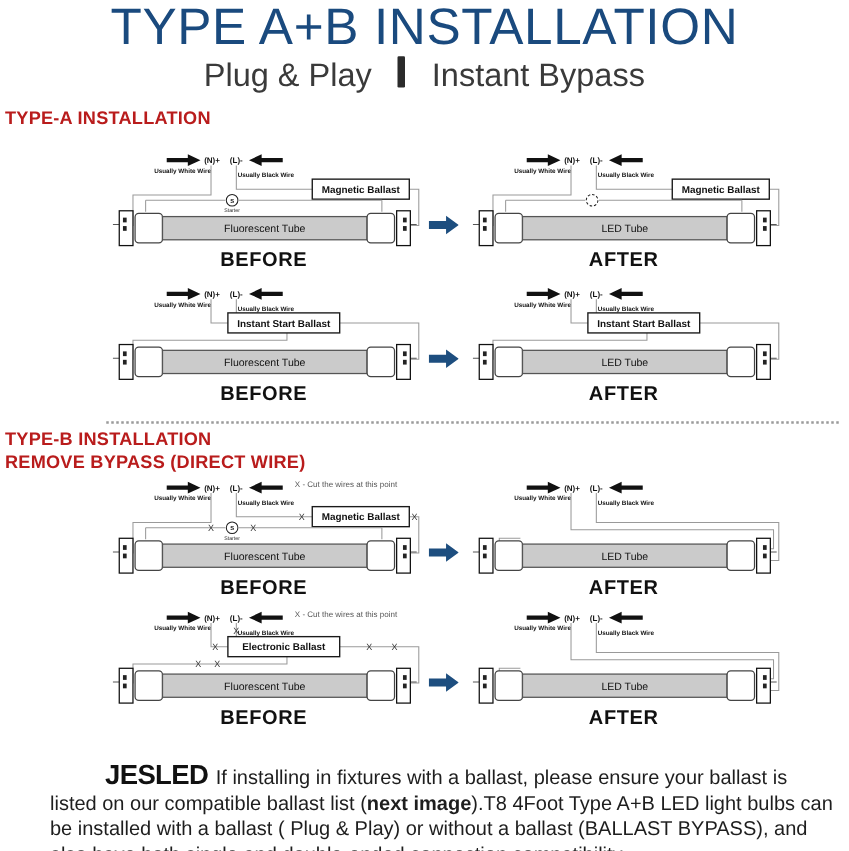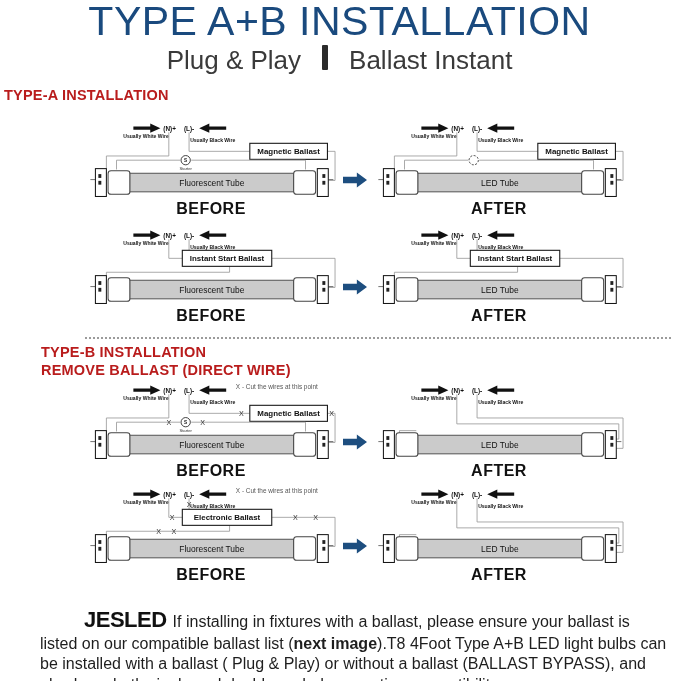--- a/index.html
+++ b/index.html
@@ -16,21 +16,21 @@
     position:absolute;top:45px;left:0;width:679px;display:flex;justify-content:center;
     font-size:26px;color:#3a3a3a;
   }
   .subtitle .bar{width:6px;height:25px;background:#2b2b2b;border-radius:1px;margin:0 21px;}
   
   .section-head{
     position:absolute;left:4px;font-size:14.5px;font-weight:700;color:#b91c1c;
     letter-spacing:.2px;line-height:1.25;
   }
   #section-a{top:86px;}
-  #section-b{top:343px;margin-left:37px;}
+  #section-b{top:343px;}
   
   .row{position:absolute;left:84px;display:flex;align-items:flex-start;}
   #row-a1{top:118px;} #row-a2{top:225px;} #row-b1{top:380px;} #row-b2{top:484px;}
   .panel{width:254px;}
   .diagram{width:254px;height:81px;display:block;}
   .caption{
     width:254px;text-align:center;margin-top:1px;
     font-size:16px;font-weight:800;letter-spacing:.5px;color:#111;
   }
   .flow-arrow{width:34px;display:flex;justify-content:center;margin-top:54px;}
@@ -53,21 +53,21 @@
 </head>
 <body>
 
 <div id="stage">
 
   <div class="title">TYPE A+B INSTALLATION</div>
 
   <div class="subtitle">
     <span>Plug &amp; Play</span>
     <span class="bar"></span>
-    <span>Ballast Instant</span>
+    <span>Instant Bypass</span>
   </div>
 
   <div class="section-head" id="section-a">
     <div>TYPE-A INSTALLATION</div>
   </div>
 
   <div class="row" id="row-a1">
     <div class="panel">
       <svg class="diagram" viewBox="0 0 300 96">
           <polygon points="58,10 78,10 78,6.5 90,12 78,17.5 78,14 58,14" fill="#111111"></polygon>
@@ -206,21 +206,21 @@
           <rect x="282" y="74.5" width="3.5" height="4.5" fill="#222"></rect>
         </svg>
       <div class="caption">AFTER</div>
     </div>
   </div>
 
   <div class="divider"></div>
 
   <div class="section-head" id="section-b">
     <div>TYPE-B INSTALLATION</div>
-    <div>REMOVE BALLAST (DIRECT WIRE)</div>
+    <div>REMOVE BYPASS (DIRECT WIRE)</div>
   </div>
 
   <div class="row" id="row-b1">
     <div class="panel">
       <svg class="diagram" viewBox="0 0 300 96">
           <polygon points="58,10 78,10 78,6.5 90,12 78,17.5 78,14 58,14" fill="#111111"></polygon>
           <polygon points="168,10 148,10 148,6.5 136,12 148,17.5 148,14 168,14" fill="#111111"></polygon>
           <text x="101" y="15" font-size="7.6" text-anchor="middle" fill="#111111" font-weight="bold">(N)+</text>
           <text x="124" y="15" font-size="7.6" text-anchor="middle" fill="#111111" font-weight="bold">(L)-</text>
           <text x="73" y="24" font-size="6" text-anchor="middle" fill="#111111" font-weight="bold">Usually White Wire</text>

